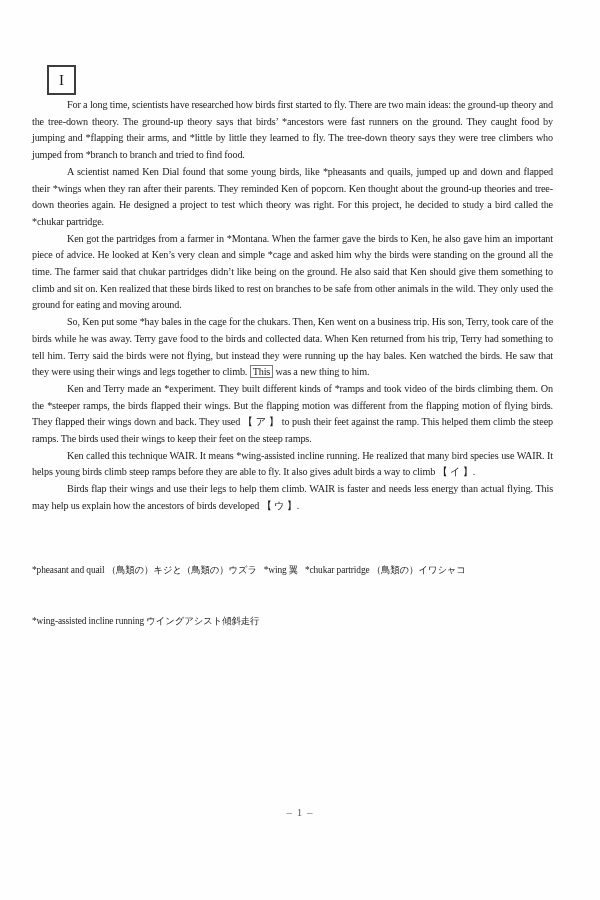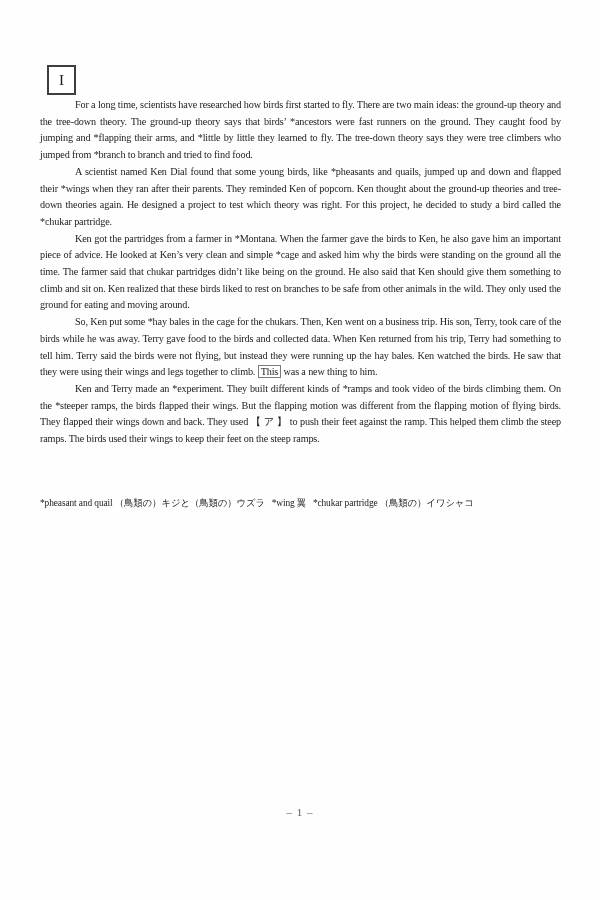--- a/index.html
+++ b/index.html
@@ -21,21 +21,21 @@
     height: 30px;
     border: 2px solid #3d3d3d;
     display: flex;
     align-items: center;
     justify-content: center;
     font-size: 15px;
     background: #fff;
   }
   .content {
     position: absolute;
-    left: 40px;
+    left: 32px;
     top: 97px;
     width: 521px;
   }
   .article {
     font-size: 10.2px;
     line-height: 16.7px;
     letter-spacing: -0.15px;
     text-align: justify;
   }
   .article p {
@@ -73,22 +73,25 @@
     <span>I</span>
   </div>
 
   <div class="content">
     <div class="article">
       <p>For a long time, scientists have researched how birds first started to fly. There are two main ideas: the ground-up theory and the tree-down theory. The ground-up theory says that birds’ *ancestors were fast runners on the ground. They caught food by jumping and *flapping their arms, and *little by little they learned to fly. The tree-down theory says they were tree climbers who jumped from *branch to branch and tried to find food.</p>
       <p>A scientist named Ken Dial found that some young birds, like *pheasants and quails, jumped up and down and flapped their *wings when they ran after their parents. They reminded Ken of popcorn. Ken thought about the ground-up theories and tree-down theories again. He designed a project to test which theory was right. For this project, he decided to study a bird called the *chukar partridge.</p>
       <p>Ken got the partridges from a farmer in *Montana. When the farmer gave the birds to Ken, he also gave him an important piece of advice. He looked at Ken’s very clean and simple *cage and asked him why the birds were standing on the ground all the time. The farmer said that chukar partridges didn’t like being on the ground. He also said that Ken should give them something to climb and sit on. Ken realized that these birds liked to rest on branches to be safe from other animals in the wild. They only used the ground for eating and moving around.</p>
       <p><span>So, Ken put some *hay bales in the cage for the chukars. Then, Ken went on a business trip. His son, Terry, took care of the birds while he was away. Terry gave food to the birds and collected data. When Ken returned from his trip, Terry had something to tell him. Terry said the birds were not flying, but instead they were running up the hay bales. Ken watched the birds. He saw that they were using their wings and legs together to climb. </span><span class="boxed-word">This</span><span> was a new thing to him.</span></p>
       <p>Ken and Terry made an *experiment. They built different kinds of *ramps and took video of the birds climbing them. On the *steeper ramps, the birds flapped their wings. But the flapping motion was different from the flapping motion of flying birds. They flapped their wings down and back. They used 【 ア 】 to push their feet against the ramp. This helped them climb the steep ramps. The birds used their wings to keep their feet on the steep ramps.</p>
+      <p>Ken called this technique WAIR. It means *wing-assisted incline running. He realized that many bird species use WAIR. It helps young birds climb steep ramps before they are able to fly. It also gives adult birds a way to climb 【 イ 】.</p>
+      <p>Birds flap their wings and use their legs to help them climb. WAIR is faster and needs less energy than actual flying. This may help us explain how the ancestors of birds developed 【 ウ 】.</p>
     </div>
 
     <div class="footnotes">
       <div>*pheasant and quail （鳥類の）キジと（鳥類の）ウズラ   *wing 翼   *chukar partridge （鳥類の）イワシャコ</div>
+      <div>*wing-assisted incline running ウイングアシスト傾斜走行</div>
     </div>
   </div>
 
   <div class="page-number">– 1 –</div>
 
 </div>
 
 </body></html>

